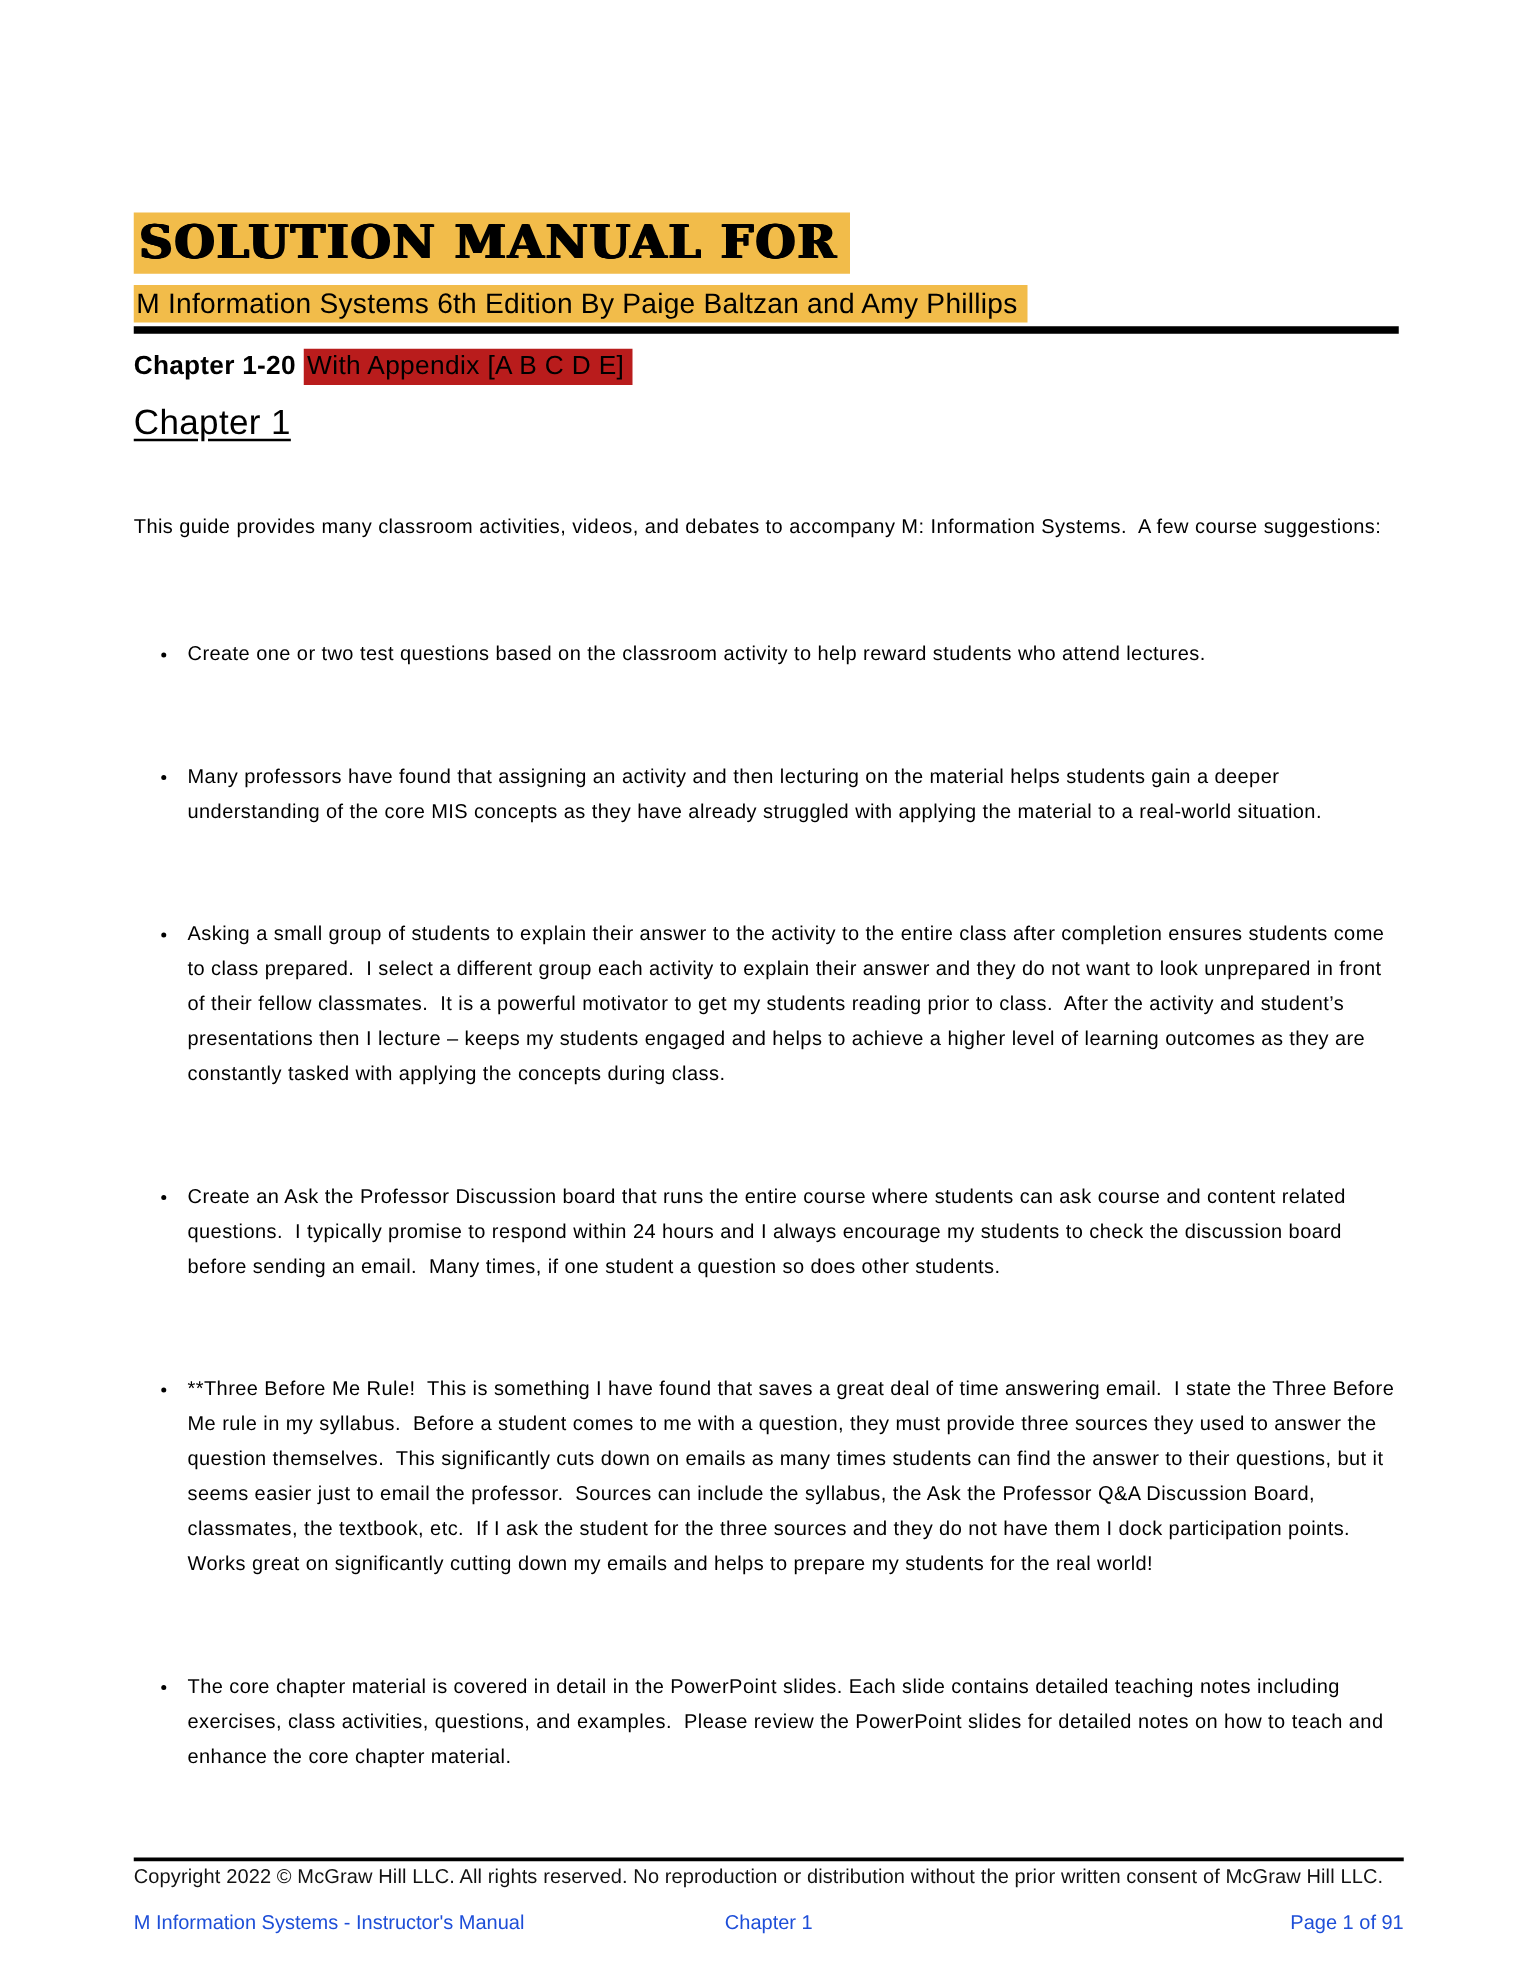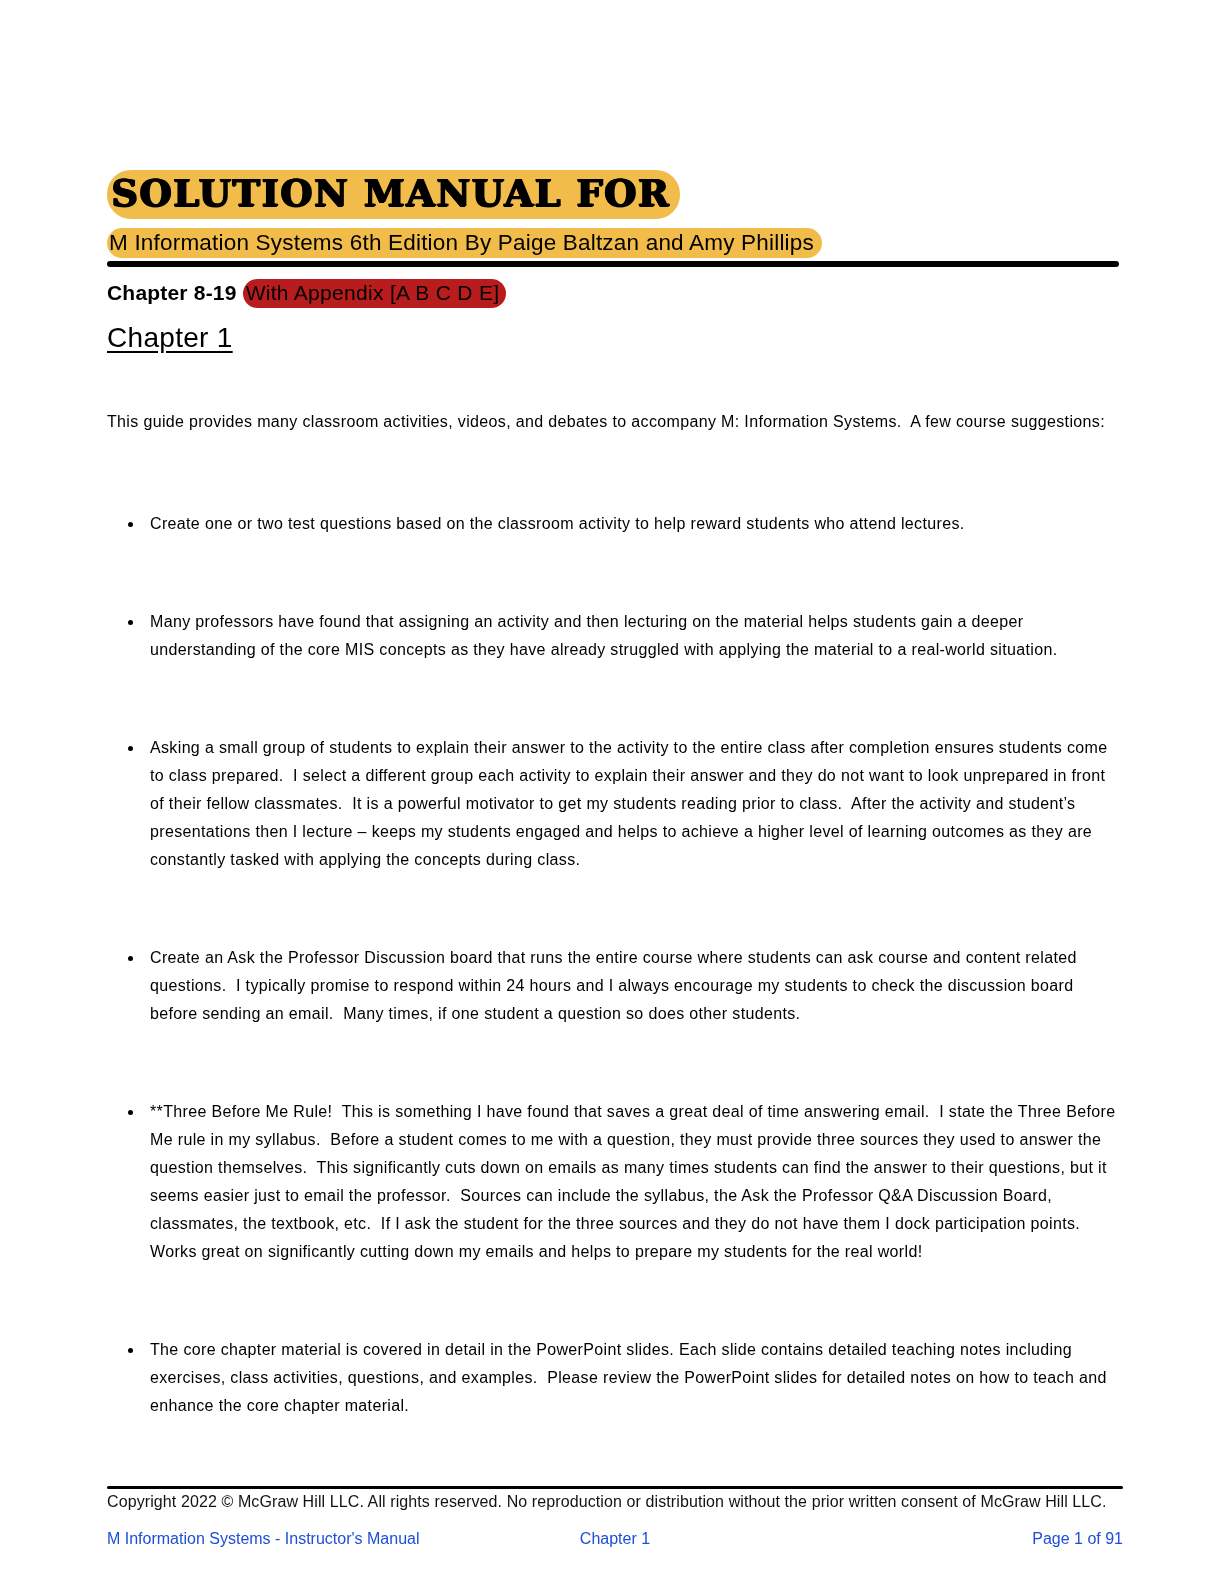--- a/index.html
+++ b/index.html
@@ -1,15 +1,15 @@
 <!DOCTYPE html>
 <html><head>
 <meta charset="utf-8">
 <style>
-  * { margin: 0; padding: 0; box-sizing: border-box; border-radius: 24px; }
+  * { margin: 0; padding: 0; box-sizing: border-box; }
   html, body { background: #ffffff; }
   .page {
     position: relative;
     width: 1224px;
     height: 1584px;
     background: #ffffff;
     font-family: "Liberation Sans", sans-serif;
     color: #000;
     overflow: hidden;
   }
@@ -128,21 +128,21 @@
       <span class="main-title hl-orange">SOLUTION MANUAL FOR</span>
     </div>
 
     <div class="subtitle-line">
       <span class="subtitle hl-orange">M Information Systems 6th Edition By Paige Baltzan and Amy Phillips</span>
     </div>
 
     <div class="thick-rule"></div>
 
     <div class="chapter-range-line">
-      <span class="chapter-range">Chapter 8-19</span><span class="appendix-note hl-yellow">With Appendix [A B C D E]</span>
+      <span class="chapter-range">Chapter 1-20</span><span class="appendix-note hl-yellow">With Appendix [A B C D E]</span>
     </div>
 
     <h2 class="chapter-heading">Chapter 1</h2>
 
     <p class="body-text intro">This guide provides many classroom activities, videos, and debates to accompany M: Information Systems.  A few course suggestions:</p>
 
     <ul class="bullet-list body-text">
       <li>Create one or two test questions based on the classroom activity to help reward students who attend lectures.</li>
       <li>Many professors have found that assigning an activity and then lecturing on the material helps students gain a deeper understanding of the core MIS concepts as they have already struggled with applying the material to a real-world situation.</li>
       <li>Asking a small group of students to explain their answer to the activity to the entire class after completion ensures students come to class prepared.  I select a different group each activity to explain their answer and they do not want to look unprepared in front of their fellow classmates.  It is a powerful motivator to get my students reading prior to class.  After the activity and student’s presentations then I lecture – keeps my students engaged and helps to achieve a higher level of learning outcomes as they are constantly tasked with applying the concepts during class.</li>

